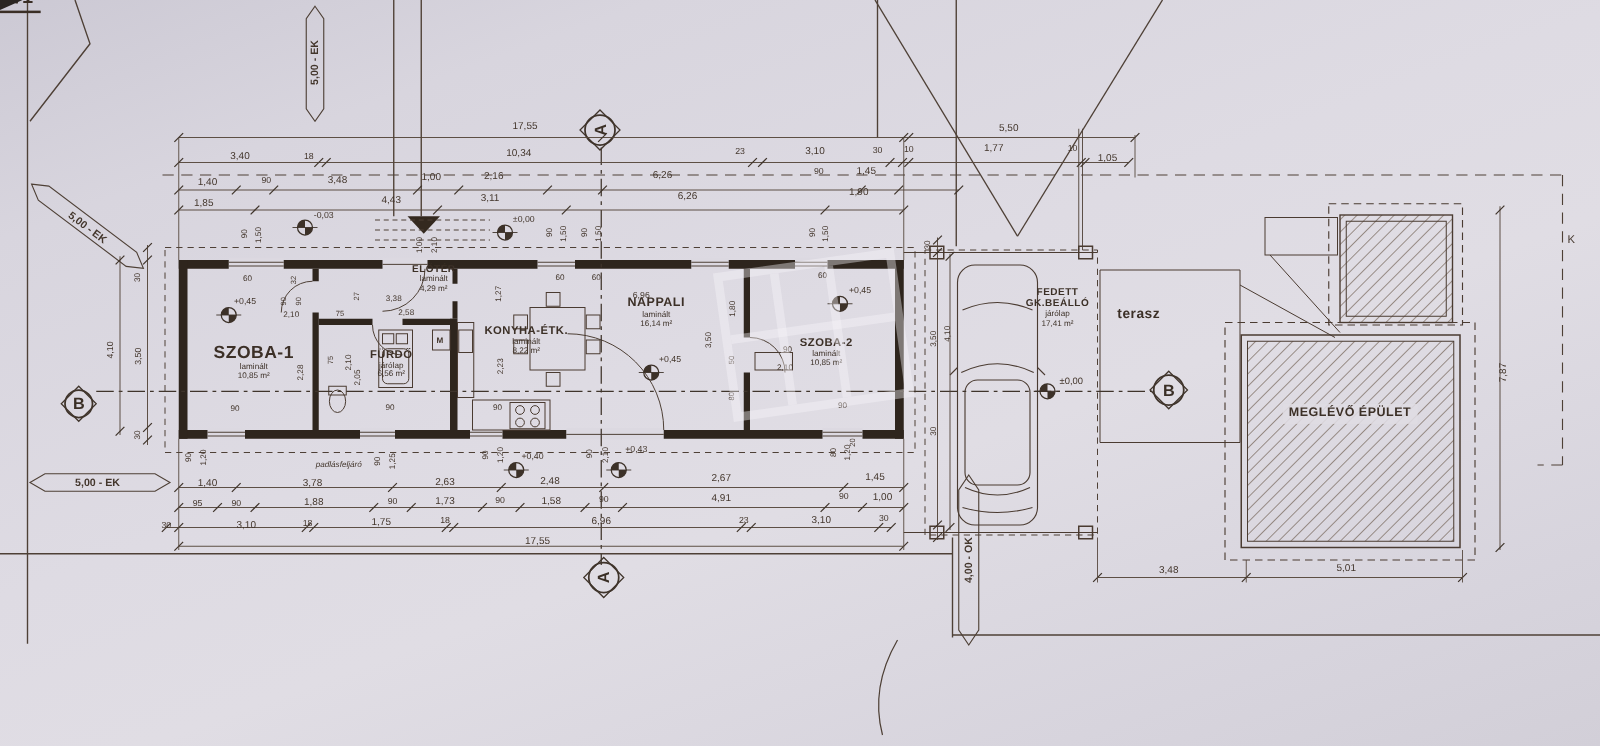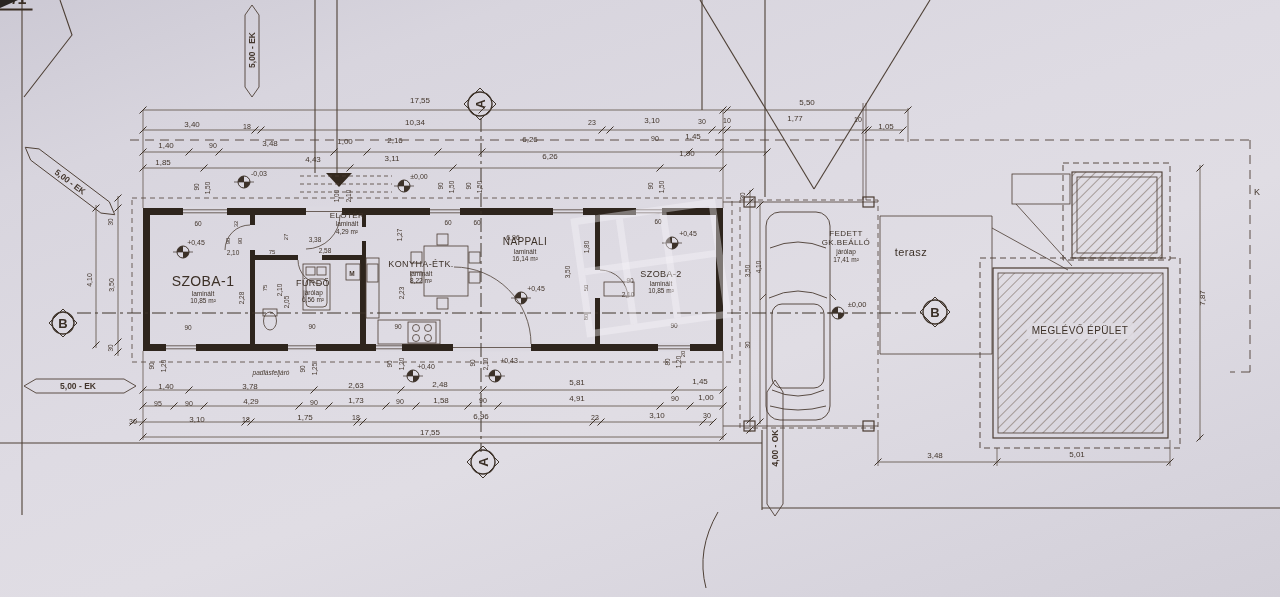--- a/index.html
+++ b/index.html
@@ -8,21 +8,21 @@
     font-family:"Liberation Sans",sans-serif;color:#45382e;}
   svg.linework{position:absolute;left:0;top:0;z-index:1;}
   .corner-shadow{position:absolute;left:0;top:0;width:18px;height:8px;background:#2a2522;
     clip-path:polygon(0 0,100% 0,0 100%);z-index:5;}
   .lbl{position:absolute;z-index:3;white-space:nowrap;color:#43362c;line-height:1;
     transform:translate(-50%,-50%);}
   .lbl.b{font-weight:700;}
   .lbl.i{font-style:italic;}
   .room{position:absolute;z-index:3;display:flex;flex-direction:column;align-items:center;
     text-align:center;transform:translate(-50%,-50%);line-height:1.18;color:#3c3027;}
-  .room .rn{font-weight:400;letter-spacing:.4px;}
+  .room .rn{font-weight:700;letter-spacing:.4px;}
   .room .rf,.room .ra{font-size:6.5px;}
   .room.bg{background:rgba(223,220,227,.88);padding:2px 5px;}
   .title{position:absolute;z-index:4;transform:translate(-50%,-50%);font-size:16px;font-weight:700;
     letter-spacing:1px;color:#3a2e25;border-bottom:2px solid #3a2e25;padding:0 5px 1px;}
   .marker{position:absolute;z-index:4;transform:translate(-50%,-50%);font-weight:700;
     font-size:13px;color:#3a2f26;}
   .wm{position:absolute;z-index:6;pointer-events:none;}
   .wm-house{left:578px;top:208px;width:132px;height:106px;border:7px solid rgba(248,246,251,.40);
     transform:rotate(-8deg);}
   .wm-house .vbar{position:absolute;left:38px;top:0;width:7px;height:100%;background:rgba(248,246,251,.40);}
@@ -459,25 +459,25 @@
       <span class="lbl" style="left: 426px; top: 366px; font-size: 7px;">+0,40</span>
       <span class="lbl" style="left: 473px; top: 363px; font-size: 6.5px; transform: translate(-50%, -50%) rotate(-90deg);">90</span>
       <span class="lbl" style="left: 486px; top: 364px; font-size: 6.5px; transform: translate(-50%, -50%) rotate(-90deg);">2,10</span>
       <span class="lbl" style="left: 509px; top: 360px; font-size: 7px;">+0,43</span>
       <span class="lbl" style="left: 668px; top: 362px; font-size: 6.5px; transform: translate(-50%, -50%) rotate(-90deg);">80</span>
       <span class="lbl" style="left: 679px; top: 362px; font-size: 6.5px; transform: translate(-50%, -50%) rotate(-90deg);">1,20</span>
       <span class="lbl" style="left: 166px; top: 387px; font-size: 8px;">1,40</span>
       <span class="lbl" style="left: 250px; top: 387px; font-size: 8px;">3,78</span>
       <span class="lbl" style="left: 356px; top: 386px; font-size: 8px;">2,63</span>
       <span class="lbl" style="left: 440px; top: 385px; font-size: 8px;">2,48</span>
-      <span class="lbl" style="left: 577px; top: 383px; font-size: 8px;">5,81</span>
+      <span class="lbl" style="left: 577px; top: 383px; font-size: 8px;">2,67</span>
       <span class="lbl" style="left: 700px; top: 382px; font-size: 8px;">1,45</span>
       <span class="lbl" style="left: 158px; top: 403px; font-size: 7px;">95</span>
       <span class="lbl" style="left: 189px; top: 403px; font-size: 7px;">90</span>
-      <span class="lbl" style="left: 251px; top: 402px; font-size: 8px;">4,29</span>
+      <span class="lbl" style="left: 251px; top: 402px; font-size: 8px;">1,88</span>
       <span class="lbl" style="left: 314px; top: 402px; font-size: 7px;">90</span>
       <span class="lbl" style="left: 356px; top: 401px; font-size: 8px;">1,73</span>
       <span class="lbl" style="left: 400px; top: 401px; font-size: 7px;">90</span>
       <span class="lbl" style="left: 441px; top: 401px; font-size: 8px;">1,58</span>
       <span class="lbl" style="left: 483px; top: 400px; font-size: 7px;">90</span>
       <span class="lbl" style="left: 577px; top: 399px; font-size: 8px;">4,91</span>
       <span class="lbl" style="left: 675px; top: 398px; font-size: 7px;">90</span>
       <span class="lbl" style="left: 706px; top: 398px; font-size: 8px;">1,00</span>
       <span class="lbl" style="left: 133px; top: 421px; font-size: 7px;">30</span>
       <span class="lbl" style="left: 197px; top: 420px; font-size: 8px;">3,10</span>

